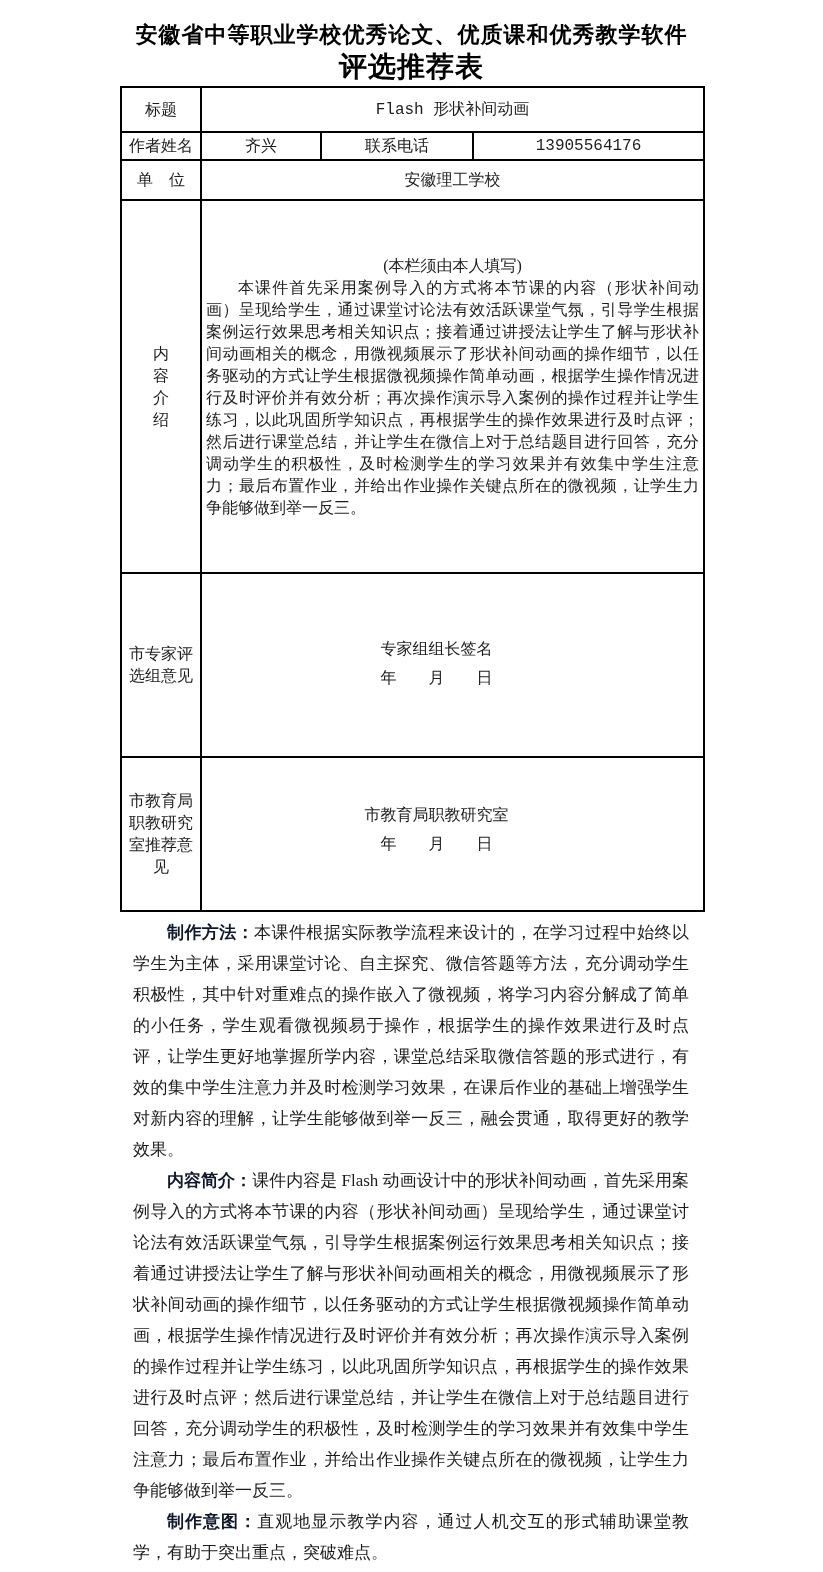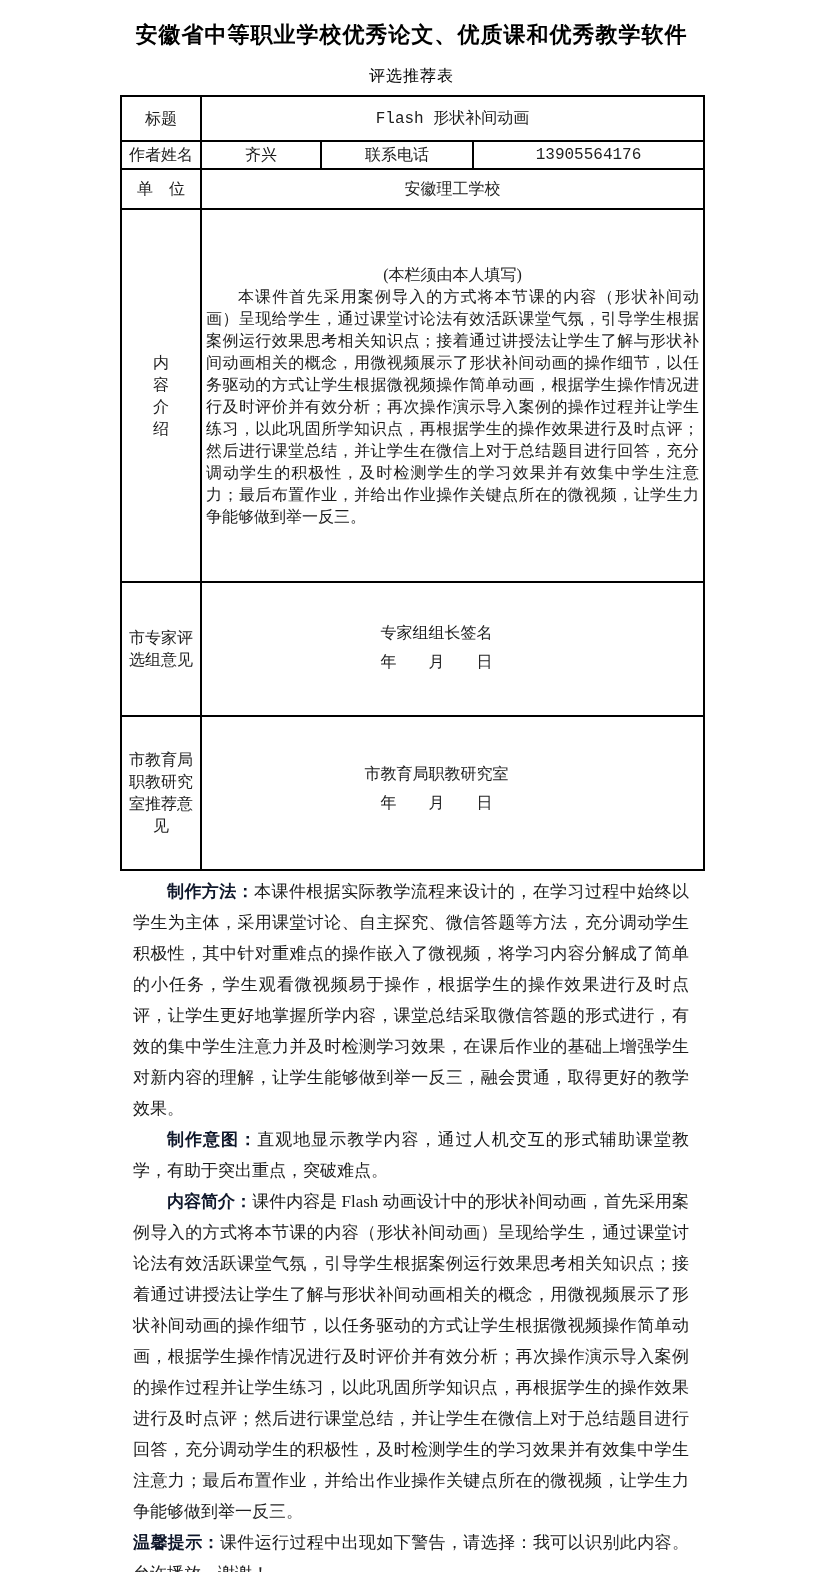--- a/index.html
+++ b/index.html
@@ -9,22 +9,22 @@
     font-family: "Liberation Serif", "DejaVu Serif", serif;
     color: #1c1c1c;
     overflow: hidden;
     position: relative;
   }
   .doc-title { padding-top: 19px; text-align: center; color: #000; }
   .doc-title .t1 {
     font-size: 22px; font-weight: bold; line-height: 32px; letter-spacing: 1px;
   }
   .doc-title .t2 {
-    font-size: 16px; font-weight: normal; line-height: 32px; letter-spacing: 1px;
-    margin-top: 9px;
+    font-size: 28px; font-weight: bold; line-height: 32px; letter-spacing: 1px;
+    margin-top: 0;
   }
   table.form {
     border-collapse: collapse;
     margin: 3px 0 0 120px;
     width: 583px;
     table-layout: fixed;
   }
   table.form td {
     border: 2px solid #000;
     font-size: 16px;
@@ -104,21 +104,21 @@
   <tr style="height:373px;">
     <td class="vert-label">内
 容
 介
 绍</td>
     <td colspan="3" class="intro-cell">
       <div class="intro-note">(本栏须由本人填写)</div>
       <div class="intro-par">本课件首先采用案例导入的方式将本节课的内容（形状补间动画）呈现给学生，通过课堂讨论法有效活跃课堂气氛，引导学生根据案例运行效果思考相关知识点；接着通过讲授法让学生了解与形状补间动画相关的概念，用微视频展示了形状补间动画的操作细节，以任务驱动的方式让学生根据微视频操作简单动画，根据学生操作情况进行及时评价并有效分析；再次操作演示导入案例的操作过程并让学生练习，以此巩固所学知识点，再根据学生的操作效果进行及时点评；然后进行课堂总结，并让学生在微信上对于总结题目进行回答，充分调动学生的积极性，及时检测学生的学习效果并有效集中学生注意力；最后布置作业，并给出作业操作关键点所在的微视频，让学生力争能够做到举一反三。</div>
     </td>
   </tr>
-  <tr style="height:134px;font-family:Liberation Serif, serif;">
+  <tr style="height:184px;font-family:Liberation Serif, serif;">
     <td class="lbl-left">市专家评选组意见</td>
     <td colspan="3" class="sign-cell">
       <div class="sign-block b1">
         <div>专家组组长签名</div>
         <div>年　　月　　日</div>
       </div>
     </td>
   </tr>
   <tr style="height:154px;">
     <td class="lbl-left">市教育局职教研究室推荐意见</td>
@@ -127,16 +127,16 @@
         <div>市教育局职教研究室</div>
         <div>年　　月　　日</div>
       </div>
     </td>
   </tr>
 </tbody>
   </table>
 
 <div class="sections">
   <p><b>制作方法：</b><span>本课件根据实际教学流程来设计的，在学习过程中始终以学生为主体，采用课堂讨论、自主探究、微信答题等方法，充分调动学生积极性，其中针对重难点的操作嵌入了微视频，将学习内容分解成了简单的小任务，学生观看微视频易于操作，根据学生的操作效果进行及时点评，让学生更好地掌握所学内容，课堂总结采取微信答题的形式进行，有效的集中学生注意力并及时检测学习效果，在课后作业的基础上增强学生对新内容的理解，让学生能够做到举一反三，融会贯通，取得更好的教学效果。</span></p>
+  <p><b>内容简介：</b><span>课件内容是 Flash 动画设计中的形状补间动画，首先采用案例导入的方式将本节课的内容（形状补间动画）呈现给学生，通过课堂讨论法有效活跃课堂气氛，引导学生根据案例运行效果思考相关知识点；接着通过讲授法让学生了解与形状补间动画相关的概念，用微视频展示了形状补间动画的操作细节，以任务驱动的方式让学生根据微视频操作简单动画，根据学生操作情况进行及时评价并有效分析；再次操作演示导入案例的操作过程并让学生练习，以此巩固所学知识点，再根据学生的操作效果进行及时点评；然后进行课堂总结，并让学生在微信上对于总结题目进行回答，充分调动学生的积极性，及时检测学生的学习效果并有效集中学生注意力；最后布置作业，并给出作业操作关键点所在的微视频，让学生力争能够做到举一反三。</span></p>
   <p><b>制作意图：</b><span>直观地显示教学内容，通过人机交互的形式辅助课堂教学，有助于突出重点，突破难点。</span></p>
-  <p><b>内容简介：</b><span>课件内容是 Flash 动画设计中的形状补间动画，首先采用案例导入的方式将本节课的内容（形状补间动画）呈现给学生，通过课堂讨论法有效活跃课堂气氛，引导学生根据案例运行效果思考相关知识点；接着通过讲授法让学生了解与形状补间动画相关的概念，用微视频展示了形状补间动画的操作细节，以任务驱动的方式让学生根据微视频操作简单动画，根据学生操作情况进行及时评价并有效分析；再次操作演示导入案例的操作过程并让学生练习，以此巩固所学知识点，再根据学生的操作效果进行及时点评；然后进行课堂总结，并让学生在微信上对于总结题目进行回答，充分调动学生的积极性，及时检测学生的学习效果并有效集中学生注意力；最后布置作业，并给出作业操作关键点所在的微视频，让学生力争能够做到举一反三。</span></p>
   <p class="no-indent"><b>温馨提示：</b><span>课件运行过程中出现如下警告，请选择：我可以识别此内容。允许播放，谢谢！</span></p>
 </div>
 
 </body></html>

